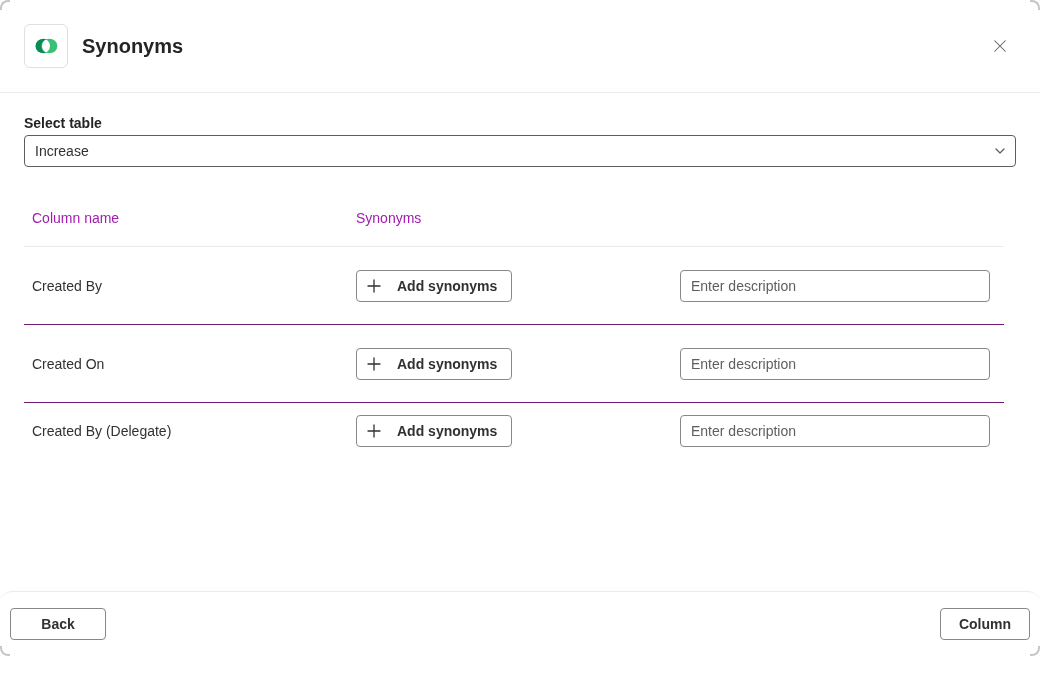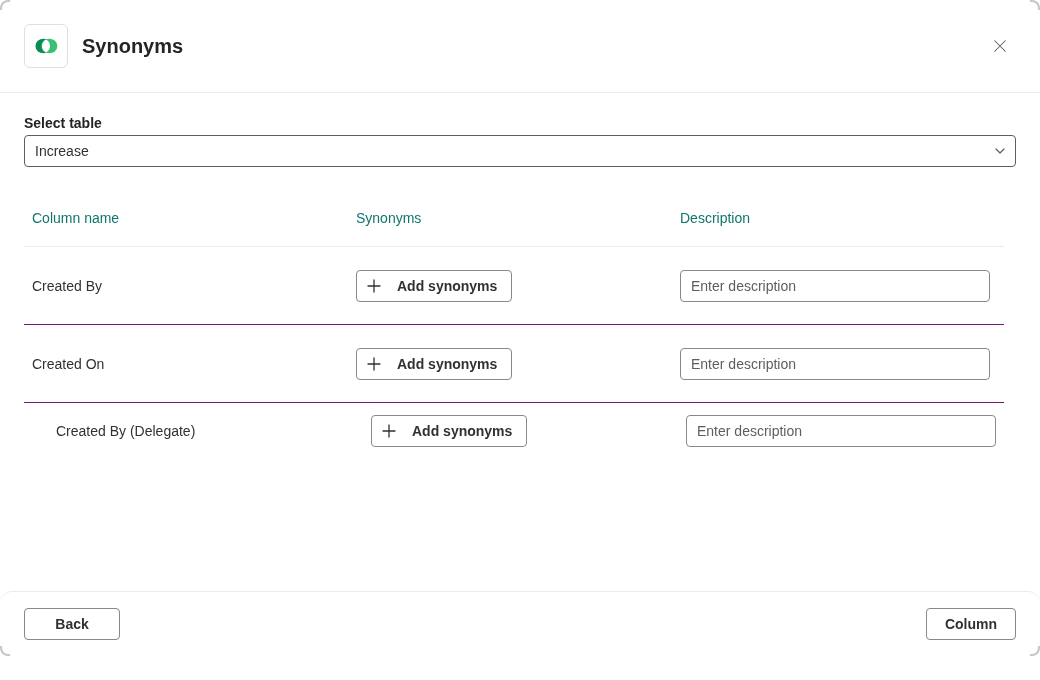--- a/index.html
+++ b/index.html
@@ -99,27 +99,27 @@
   .thead, .trow {
     display: grid;
     grid-template-columns: 1fr 1fr 1fr;
     align-items: center;
     column-gap: 8px;
     padding: 0 8px;
   }
   .thead {
     height: 58px;
     border-bottom: 1px solid #edebe9;
-    font-size: 14px; color: #0f766e; font-weight: 400;
+    font-size: 14px; color: #a21caf; font-weight: 400;
   }
   .trow {
     height: 78px;
     border-bottom: 1px solid #701a75;
   }
-  .trow.partial { border-bottom: none; height: 56px; margin-left: 24px; }
+  .trow.partial { border-bottom: none; height: 56px; }
   .colname { font-size: 14px; color: #323130; }
   .syn-cell {}
   .add-syn-btn {
     height: 32px;
     border: 1px solid #8a8886;
     border-radius: 4px;
     background: #fff;
     padding: 0 14px 0 10px;
     display: inline-flex; align-items: center; gap: 16px;
     font-size: 14px; font-weight: 600; color: #323130;
@@ -133,21 +133,21 @@
     border: 1px solid #8a8886;
     border-radius: 4px;
     padding: 0 10px;
     font-size: 14px; color: #323130;
     background: #fff;
   }
   .desc-input::placeholder { color: #605e5c; }
 
   .footer {
     border-top: 1px solid #edebe9;
-    padding: 16px 24px;
+    padding: 16px 10px;
     display: flex; align-items: center; justify-content: space-between; border-radius: 12px;
   }
   .footer-btn {
     height: 32px;
     min-width: 80px;
     border: 1px solid #8a8886;
     border-radius: 4px;
     background: #fff;
     font-size: 14px; font-weight: 600; color: #323130;
     padding: 0 18px;
@@ -197,21 +197,20 @@
             <path d="M2 4 L6 8 L10 4" fill="none" stroke="#605e5c" stroke-width="1.2" stroke-linecap="round" stroke-linejoin="round"></path>
           </svg>
       </span>
     </div>
 
     <div class="table-wrap">
       <div class="table">
         <div class="thead">
           <div>Column name</div>
           <div>Synonyms</div>
-          <div>Description</div>
         </div>
 
         <div class="trow">
           <div class="colname">Created By</div>
           <div class="syn-cell">
             <button class="add-syn-btn">
               <svg viewBox="0 0 14 14" aria-hidden="true">
                   <path d="M7 1 V13 M1 7 H13" stroke="#323130" stroke-width="1.3" stroke-linecap="round"></path>
                 </svg>
               <span>Add synonyms</span>

